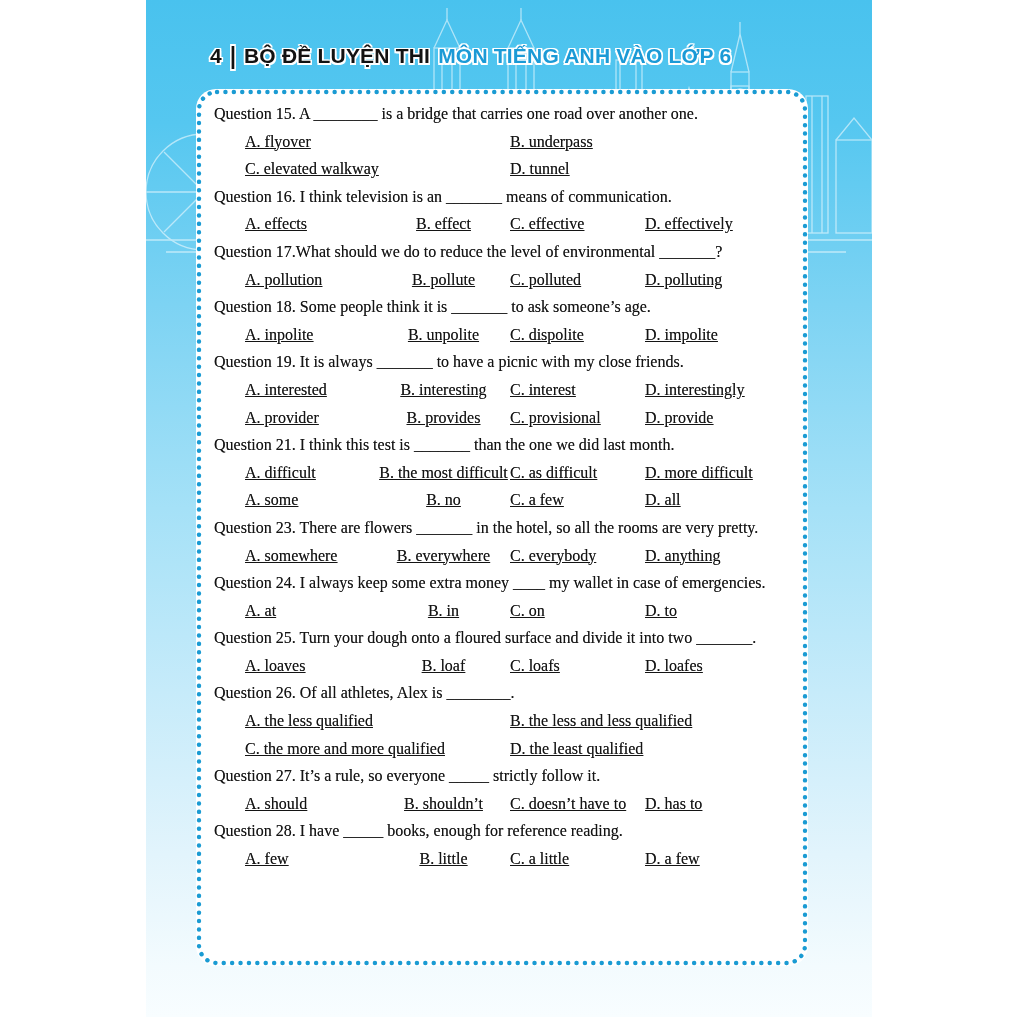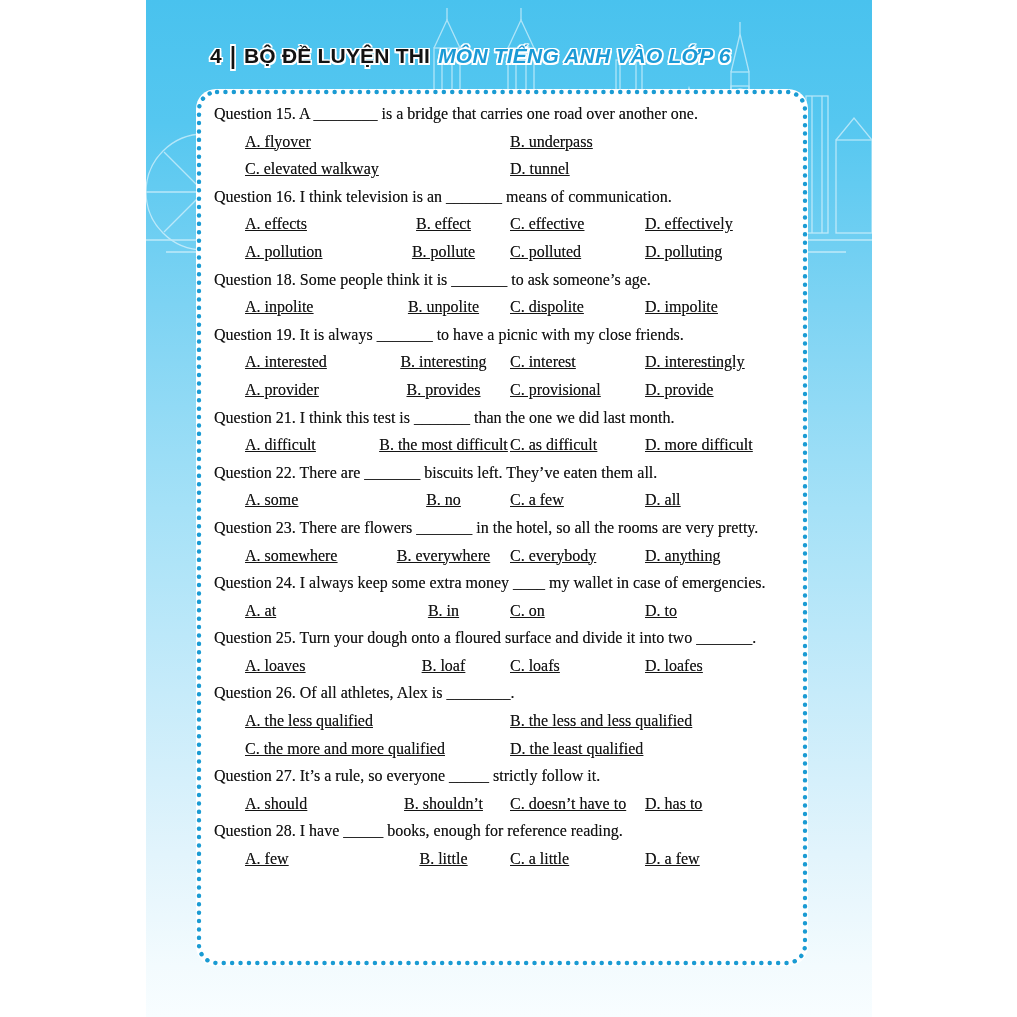--- a/index.html
+++ b/index.html
@@ -13,21 +13,21 @@
   }
   .skyline{position:absolute;left:0;top:0;opacity:.55;}
   .header{
     position:absolute;left:64px;top:44px;display:flex;align-items:baseline;gap:8px;
     font-family:"Liberation Sans","DejaVu Sans",sans-serif;font-weight:700;
     font-size:21px;letter-spacing:.2px;white-space:nowrap;
     text-shadow:-1.5px -1.5px 0 #fff,1.5px -1.5px 0 #fff,-1.5px 1.5px 0 #fff,1.5px 1.5px 0 #fff,0 -1.5px 0 #fff,0 1.5px 0 #fff,-1.5px 0 0 #fff,1.5px 0 0 #fff;
   }
   .header .black{color:#121212;}
   .header .sep{color:#121212;font-weight:700;transform:scaleY(1.15);}
-  .header .blue{color:#1b9ad6;font-style:italic;}
+  .header .blue{color:#1b9ad6;}
   .panel{
     position:absolute;left:50px;top:89px;width:612px;height:877px;
     background:#ffffff;border-radius:20px;
   }
   .panel-border{position:absolute;left:0;top:0;width:612px;height:877px;pointer-events:none;}
   .content{
     position:relative;padding:11px 4px 0 18px;color:#141414;
     font-size:16px;line-height:27.6px;
     text-shadow:0 0 .4px rgba(0,0,0,.55);
   }
@@ -118,29 +118,29 @@
   <div class="panel">
     <svg class="panel-border" viewBox="0 0 612 877">
       <rect x="3" y="3" width="606" height="871" rx="18" fill="none" stroke="#1a9bd3" stroke-width="4.4" stroke-linecap="round" stroke-dasharray="0.1 8.3"></rect>
     </svg>
     <div class="content">
         <div class="prompt">Question 15. A ________ is a bridge that carries one road over another one.</div>
         <div class="opt-row"><span class="cell w2">A. flyover</span><span class="cell ">B. underpass</span></div>
         <div class="opt-row"><span class="cell w2">C. elevated walkway</span><span class="cell ">D. tunnel</span></div>
         <div class="prompt">Question 16. I think television is an _______ means of communication.</div>
         <div class="opt-row"><span class="cell w4-0">A. effects</span><span class="cell w4-1">B. effect</span><span class="cell w4-2">C. effective</span><span class="cell w4-3">D. effectively</span></div>
+        <div class="prompt">Question 17.What should we do to reduce the level of environmental _______?</div>
         <div class="opt-row"><span class="cell w4-0">A. pollution</span><span class="cell w4-1">B. pollute</span><span class="cell w4-2">C. polluted</span><span class="cell w4-3">D. polluting</span></div>
         <div class="prompt">Question 18. Some people think it is _______ to ask someone’s age.</div>
         <div class="opt-row"><span class="cell w4-0">A. inpolite</span><span class="cell w4-1">B. unpolite</span><span class="cell w4-2">C. dispolite</span><span class="cell w4-3">D. impolite</span></div>
         <div class="prompt">Question 19. It is always _______ to have a picnic with my close friends.</div>
         <div class="opt-row"><span class="cell w4-0">A. interested</span><span class="cell w4-1">B. interesting</span><span class="cell w4-2">C. interest</span><span class="cell w4-3">D. interestingly</span></div>
         <div class="opt-row"><span class="cell w4-0">A. provider</span><span class="cell w4-1">B. provides</span><span class="cell w4-2">C. provisional</span><span class="cell w4-3">D. provide</span></div>
         <div class="prompt">Question 21. I think this test is _______ than the one we did last month.</div>
         <div class="opt-row"><span class="cell w4-0">A. difficult</span><span class="cell w4-1">B. the most difficult</span><span class="cell w4-2">C. as difficult</span><span class="cell w4-3">D. more difficult</span></div>
-        <div class="prompt">Question 22. There are _______ biscuits left. They’ve eaten them all.</div>
         <div class="opt-row"><span class="cell w4-0">A. some</span><span class="cell w4-1">B. no</span><span class="cell w4-2">C. a few</span><span class="cell w4-3">D. all</span></div>
         <div class="prompt">Question 23. There are flowers _______ in the hotel, so all the rooms are very pretty.</div>
         <div class="opt-row"><span class="cell w4-0">A. somewhere</span><span class="cell w4-1">B. everywhere</span><span class="cell w4-2">C. everybody</span><span class="cell w4-3">D. anything</span></div>
         <div class="prompt">Question 24. I always keep some extra money ____ my wallet in case of emergencies.</div>
         <div class="opt-row"><span class="cell w4-0">A. at</span><span class="cell w4-1">B. in</span><span class="cell w4-2">C. on</span><span class="cell w4-3">D. to</span></div>
         <div class="prompt">Question 25. Turn your dough onto a floured surface and divide it into two _______.</div>
         <div class="opt-row"><span class="cell w4-0">A. loaves</span><span class="cell w4-1">B. loaf</span><span class="cell w4-2">C. loafs</span><span class="cell w4-3">D. loafes</span></div>
         <div class="prompt">Question 26. Of all athletes, Alex is ________.</div>
         <div class="opt-row"><span class="cell w2">A. the less qualified</span><span class="cell ">B. the less and less qualified</span></div>
         <div class="opt-row"><span class="cell w2">C. the more and more qualified</span><span class="cell ">D. the least qualified</span></div>

